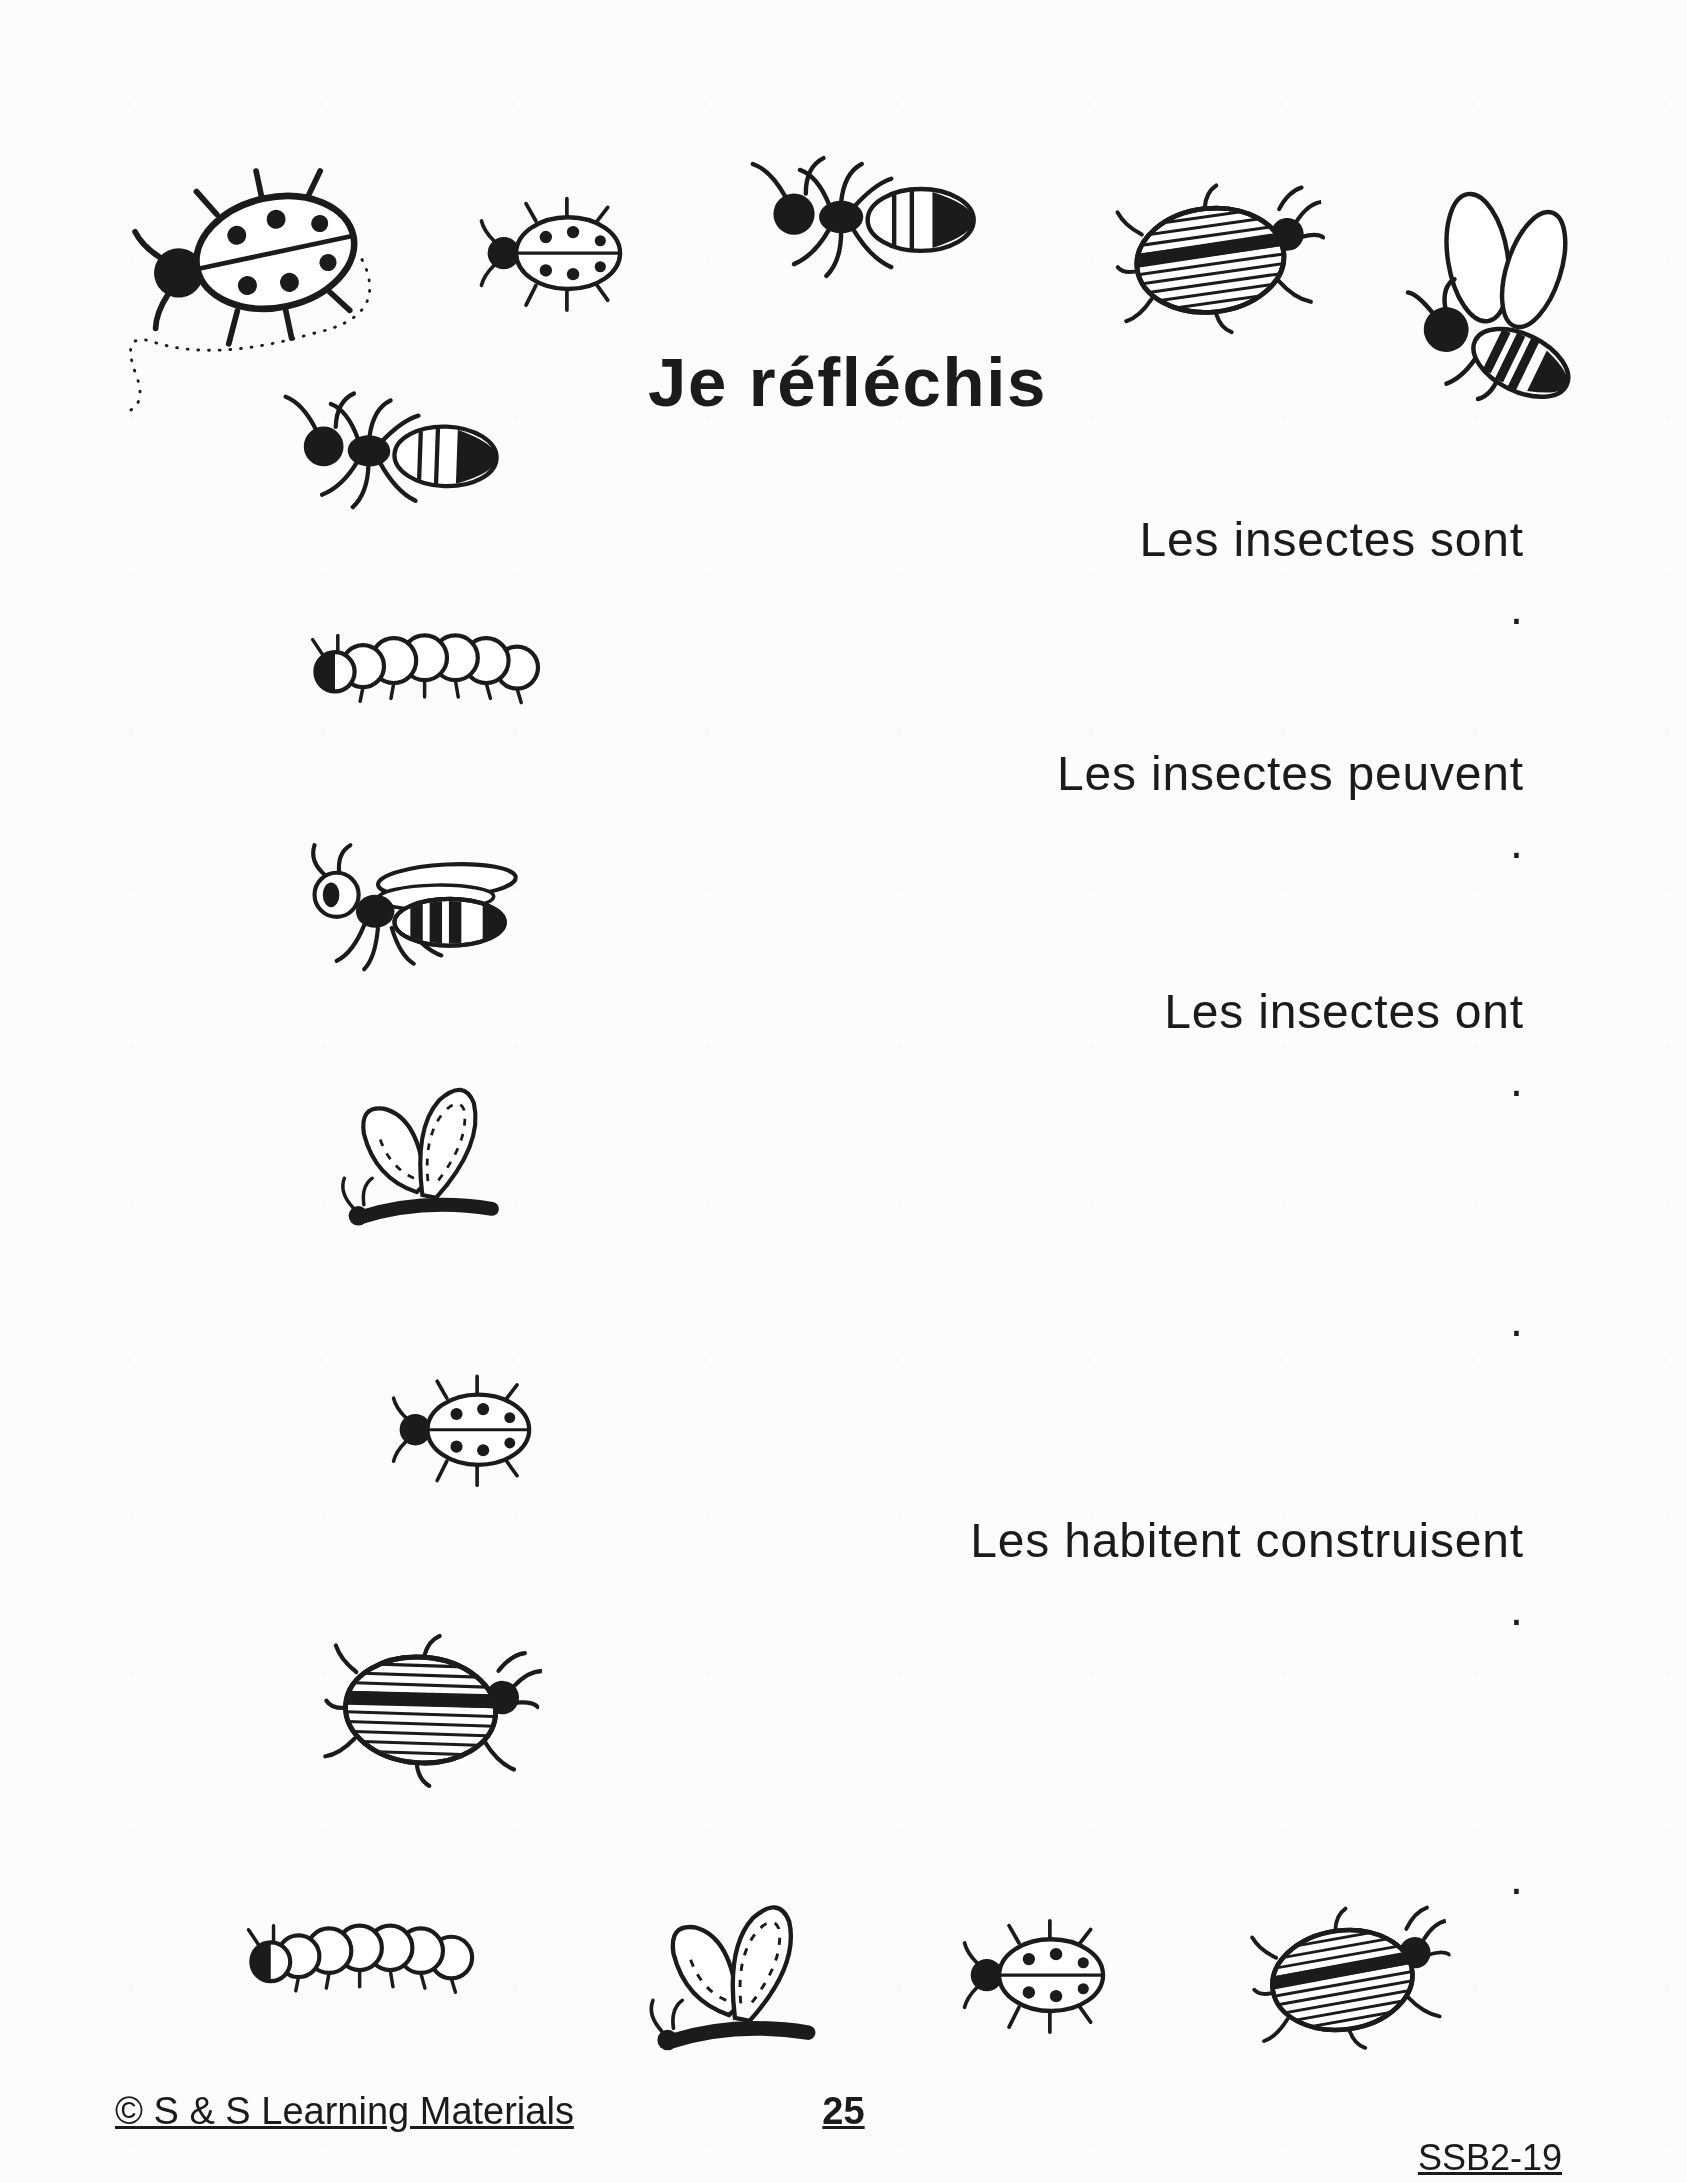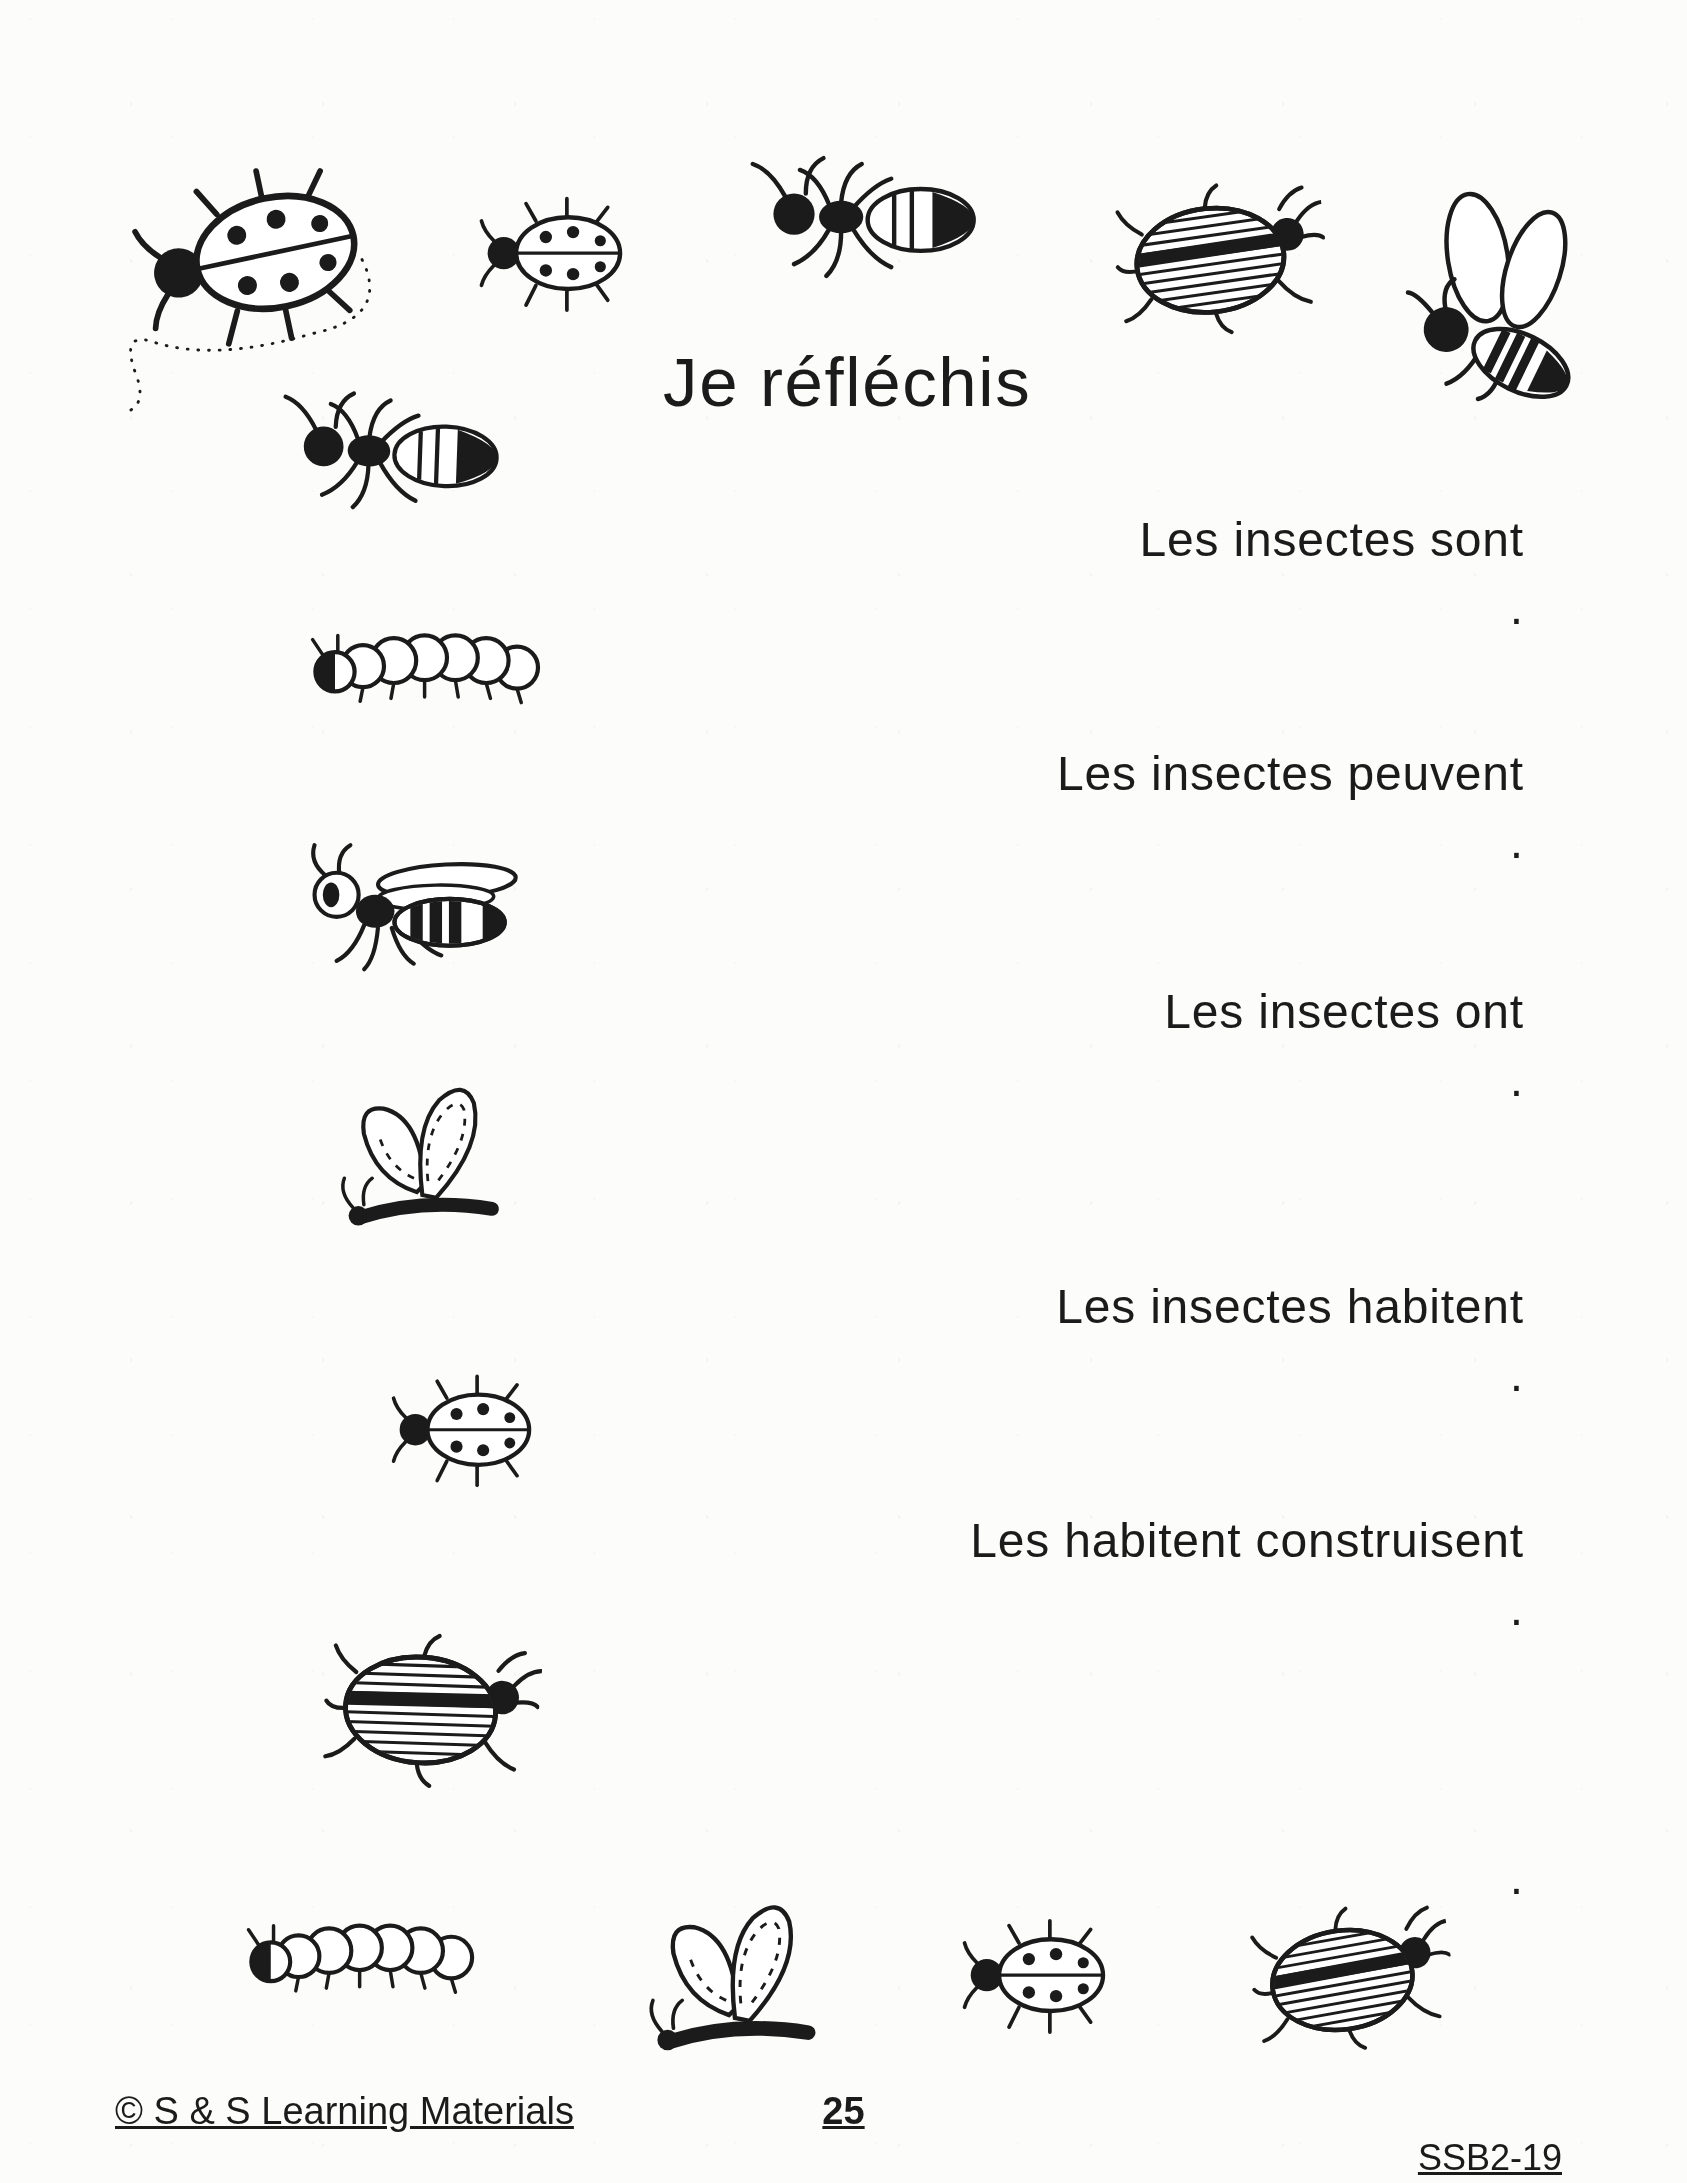--- a/index.html
+++ b/index.html
@@ -18,21 +18,21 @@
     background-size: 192px 157px, 141px 118px;
     background-position: 35px 25.5px, 101px 78px;
   }
   .defs { position: absolute; width: 0; height: 0; overflow: hidden; }
   .title {
     position: absolute;
     top: 343px;
     left: 50%;
     transform: translateX(1%) translateX(-50%);
     font-size: 69px;
-    font-weight: normal;
+    font-weight: bold;
     letter-spacing: 1.6px;
     white-space: nowrap;
   }
   .prompt-row {
     position: absolute;
     left: 206px;
     width: 1318px;
     height: 61px;
     display: flex;
     align-items: flex-end;
@@ -257,21 +257,20 @@
     <span class="prompt-label">Les insectes ont</span>
     <span class="blank"></span>
     <span class="period">.</span>
   </div>
 
   <svg class="fig" style="left:336px; top:1078px; width:188px; height:174px" viewBox="0 0 228 211" width="188" height="174">
       <use href="#i-butterfly" width="100%" height="100%"></use>
     </svg>
 
   <div class="prompt-row" style="top:1279px">
-    <span class="prompt-label">Les insectes habitent</span>
     <span class="blank"></span>
     <span class="period">.</span>
   </div>
 
   <svg class="fig" style="left:386px; top:1374px; width:158px; height:115px" viewBox="0 0 192 140" width="158" height="115">
       <use href="#i-ladybug" width="100%" height="100%"></use>
     </svg>
 
   <div class="prompt-row" style="top:1513px">
     <span class="prompt-label">Les habitent construisent</span>

